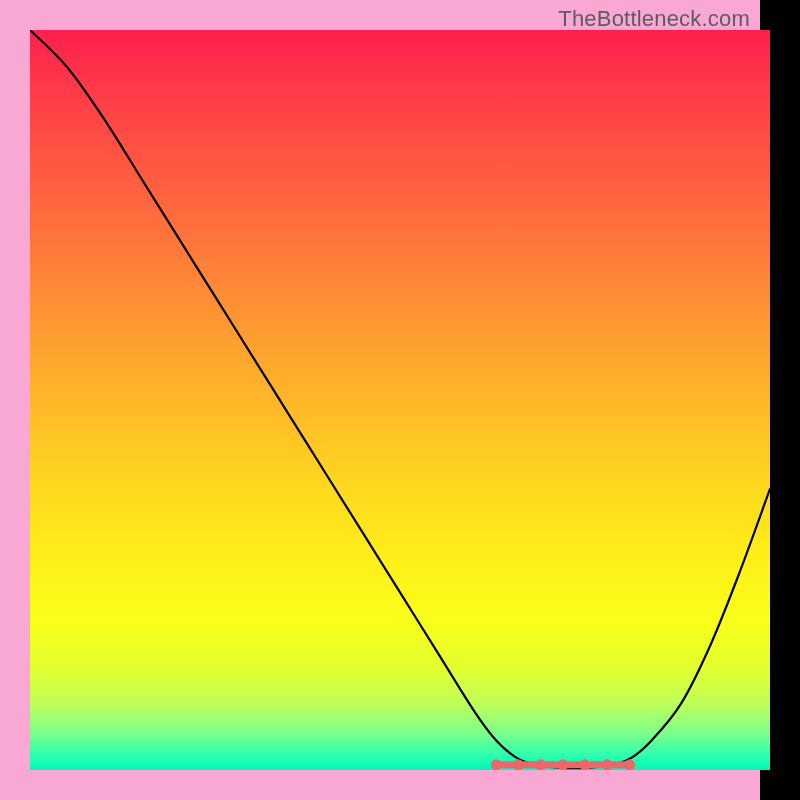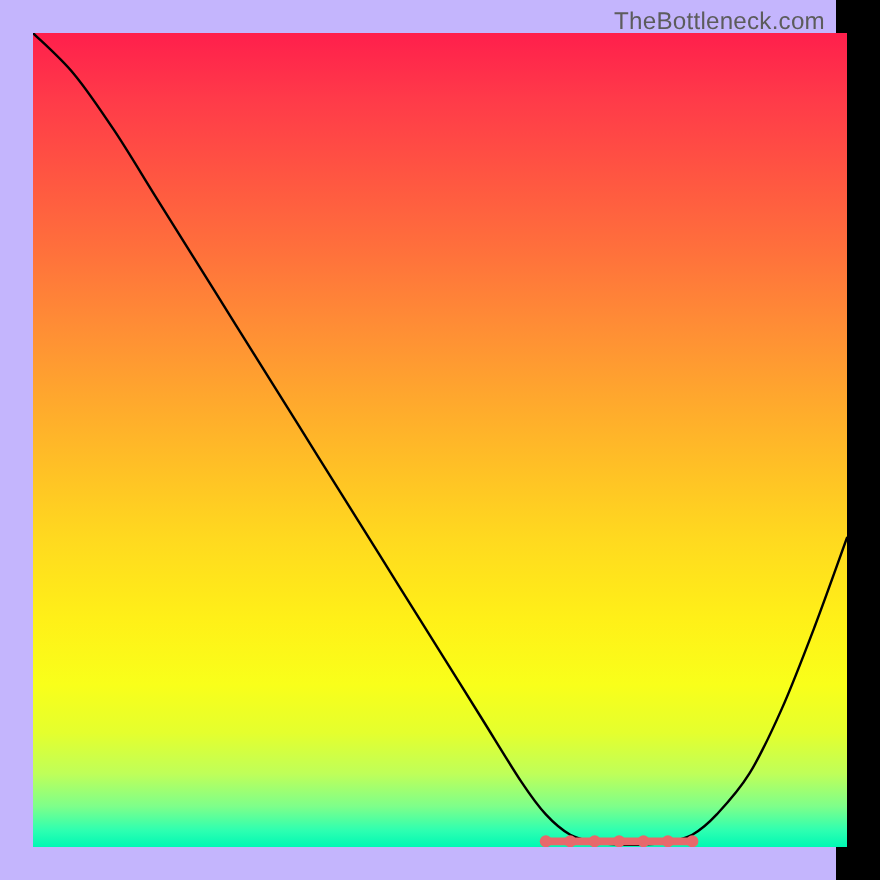--- a/index.html
+++ b/index.html
@@ -8,21 +8,21 @@
     width: 800px;
     height: 800px;
     background: #000;
     overflow: hidden;
     font-family: Arial, Helvetica, sans-serif;
   }
   .frame {
     position: relative;
     width: 760px;
     height: 800px;
-    background: #c4b5fd;
+    background: #f9a8d4;
   }
   .watermark {
     position: absolute;
     top: 6px;
     right: 10px;
     color: #5c5c5c;
     font-size: 22px;
     font-weight: 500;
     letter-spacing: 0.2px;
     z-index: 10;

